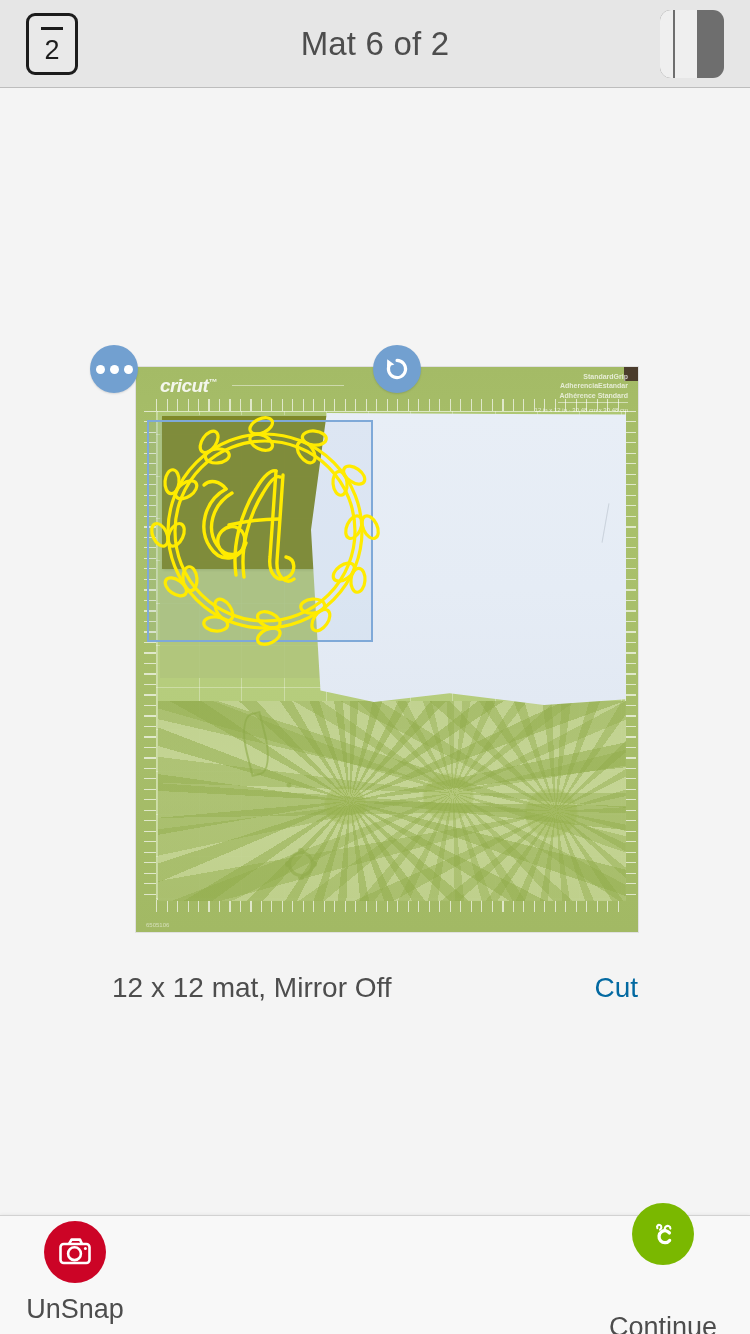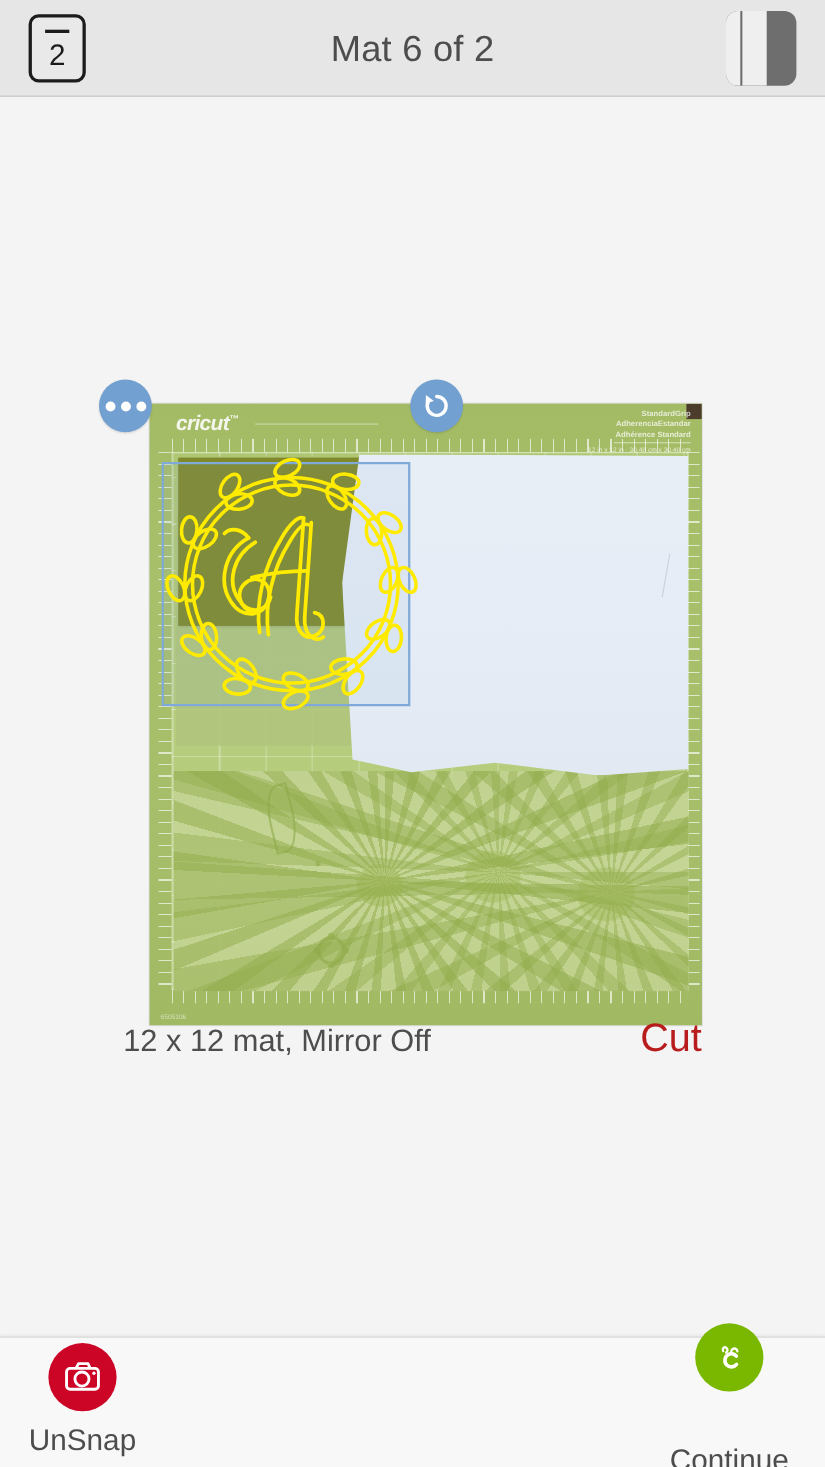--- a/index.html
+++ b/index.html
@@ -317,28 +317,28 @@
   .fab-rotate { left: 261px; top: -22px; }
   .fab-more .dot {
     width: 9px; height: 9px; border-radius: 50%;
     background: #ffffff; margin: 0 2.5px;
   }
 
   
   .mat-caption {
     position: absolute;
     left: 112px;
-    top: 834px;         
+    top: 884px;         
     width: 526px;
     display: flex;
     align-items: baseline;
     justify-content: space-between;
   }
   .mat-caption-left { font-size: 28px; color: #4d4d4d; }
-  .mat-caption-right { font-size: 36px; color: #b91c1c; cursor: pointer; }
+  .mat-caption-right { font-size: 28px; color: #0369a1; cursor: pointer; }
 
   
   .bottombar {
     position: relative;
     flex: 0 0 119px;
     height: 119px;
     background: #f8f8f8;
     border-top: 1px solid #d2d2d2;
     box-shadow: 0 -1px 3px rgba(0,0,0,0.05);
     display: flex;

